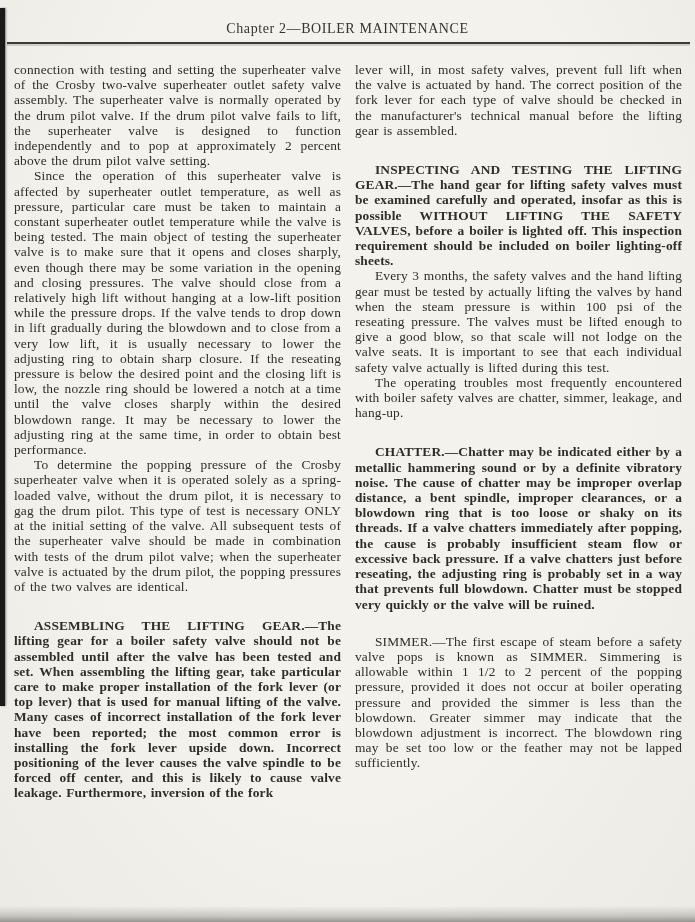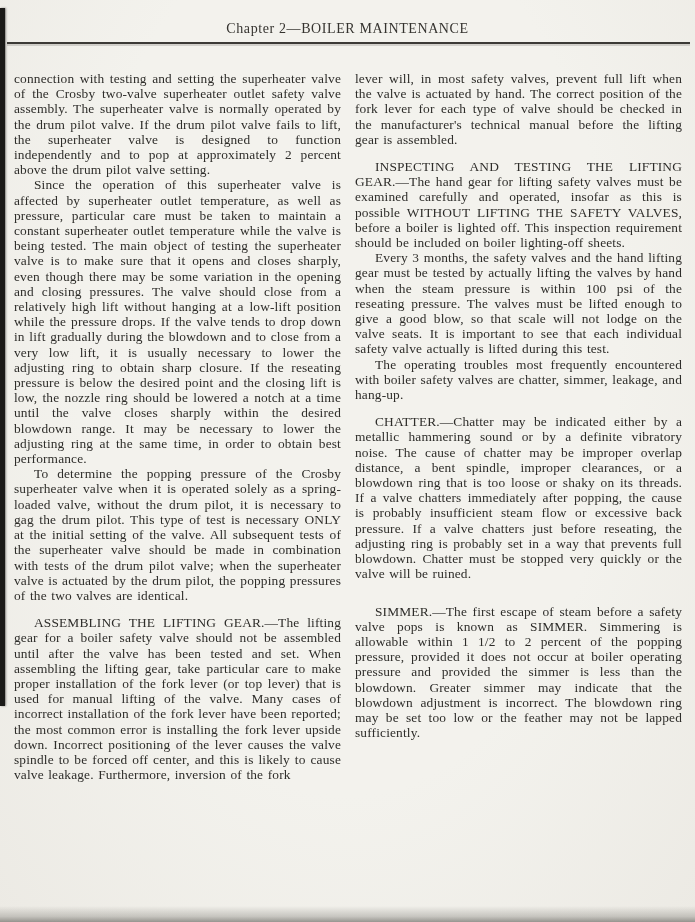--- a/index.html
+++ b/index.html
@@ -31,40 +31,40 @@
     position: absolute;
     top: 42px;
     left: 7px;
     right: 5px;
     height: 0;
     border-top: 2px solid #3c3a36;
     box-shadow: 0 2px 0 rgba(60,58,52,0.18);
   }
   .columns {
     position: absolute;
-    top: 71px;
+    top: 62px;
     left: 14px;
     right: 13px;
     display: flex;
     gap: 14px;
   }
   .col {
     flex: 1 1 0;
     font-size: 13.4px;
     line-height: 15.2px;
     text-align: justify;
     letter-spacing: 0.15px;
     word-spacing: 1px;
   }
   .col p {
     margin: 0;
     text-indent: 20px;
   }
   .col p.p-noindent { text-indent: 0; }
-  .col p.p-heading { margin-top: 12px; }
+  .col p.p-heading { margin-top: 24px; font-weight: bold; }
   .col p.p-heading-xl { margin-top: 22px; }
   .col p.p-sidehead {
     margin-top: 22px;
     margin-bottom: 14px;
     text-indent: 0;
     text-align: left;
   }
   .page-number {
     position: absolute;
     bottom: 18px;

